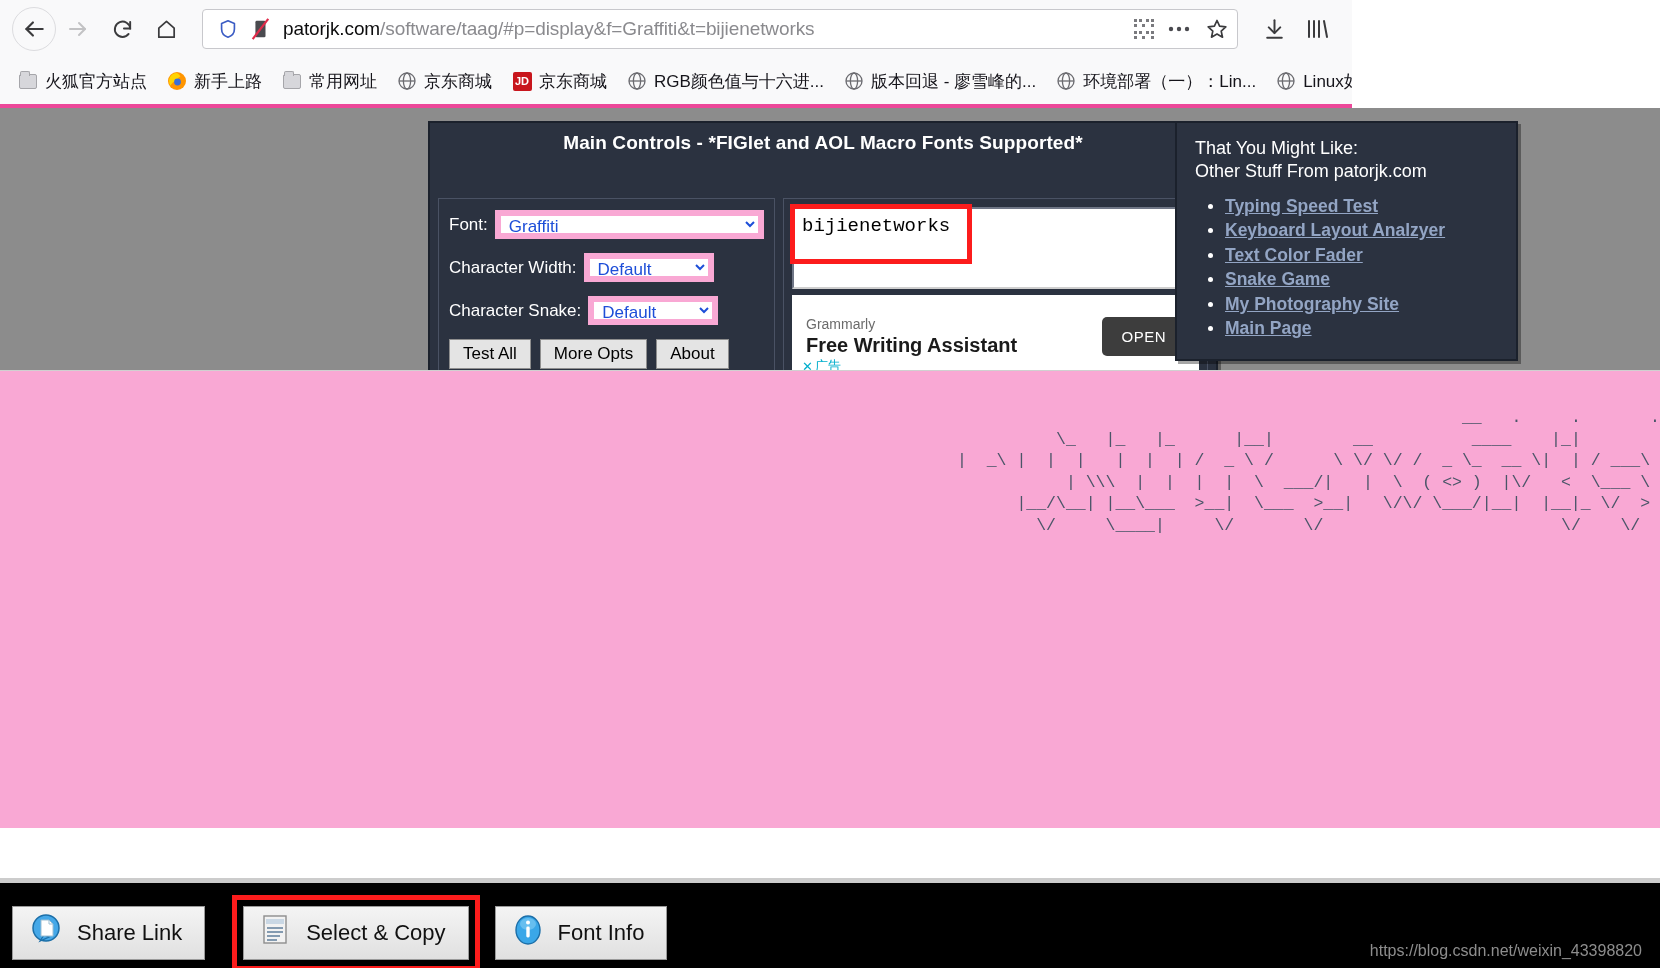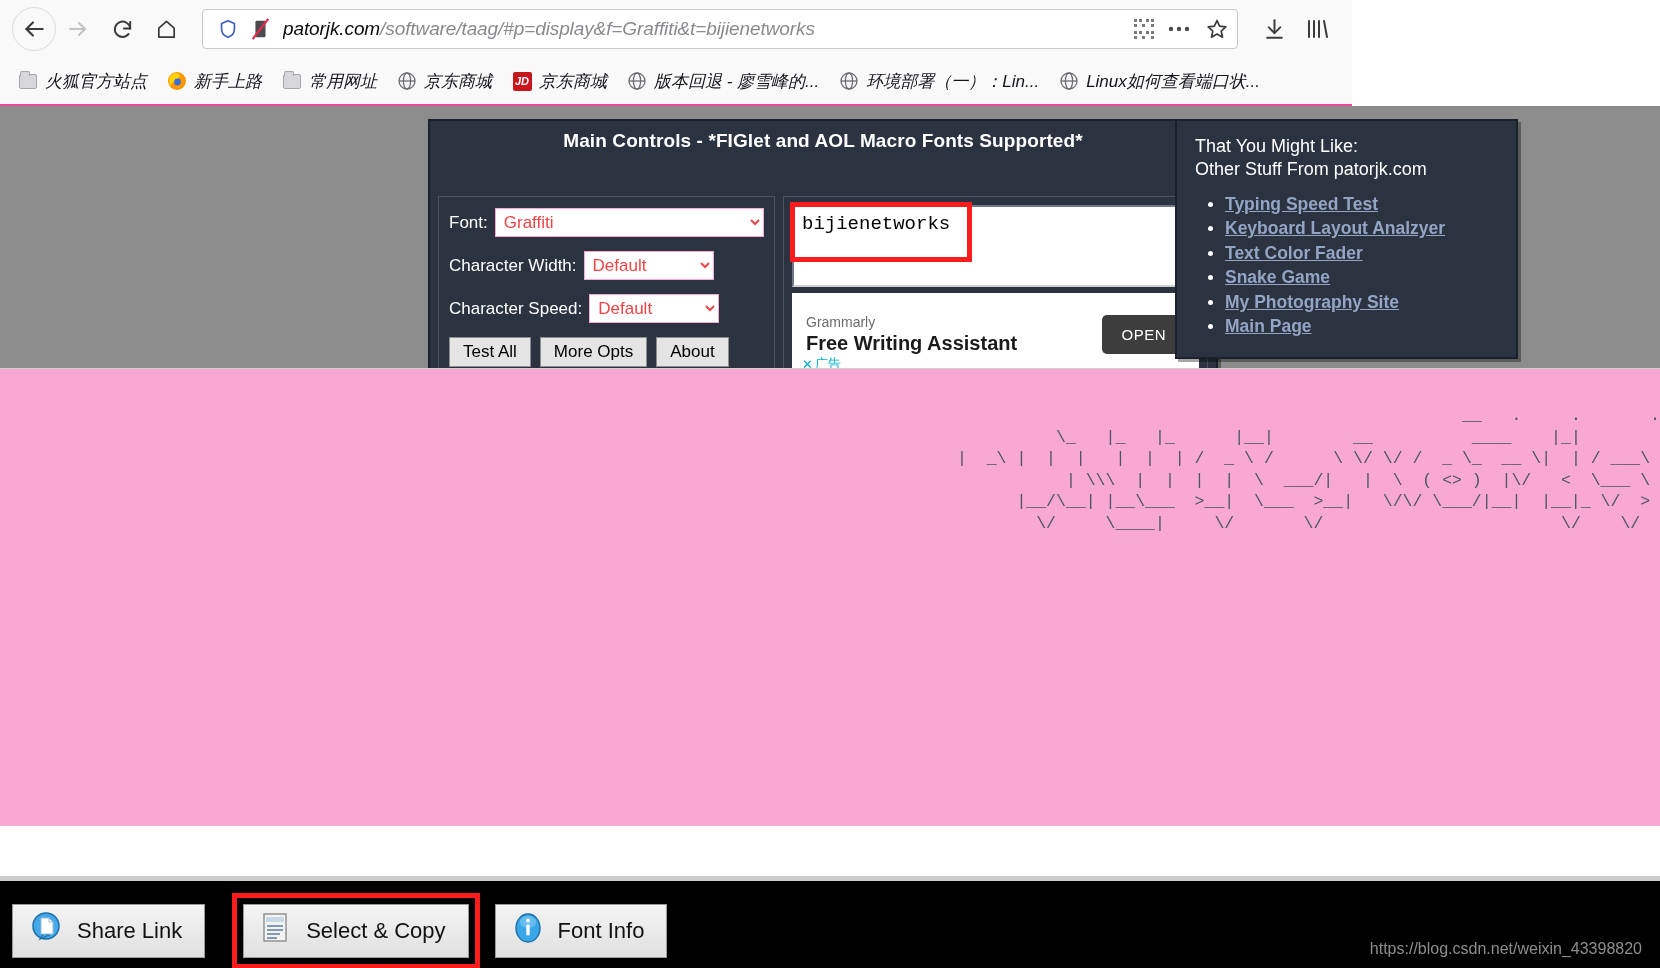--- a/index.html
+++ b/index.html
@@ -8,22 +8,21 @@
     overflow: hidden;
     background: #ffffff;
     font-family: "Liberation Sans", sans-serif;
   }
   * { box-sizing: border-box; }
 
   
   #browser-chrome {
     width: 1352px;
     background: #f9f9fa;
-    border-bottom: 2px solid #ec4899;
-    font-style: italic;
+    border-bottom: 4px solid #ec4899;
   }
   #nav-bar {
     height: 58px;
     display: flex;
     align-items: center;
     padding: 0 12px;
     background: #f9f9fa;
   }
   .nav-btn {
     width: 44px; height: 44px;
@@ -151,23 +150,23 @@
   .ctl-label {
     color: #ffffff;
     font-size: 17px;
     margin-right: 7px;
     white-space: nowrap;
   }
   select.ctl-select {
     font-family: "Liberation Sans", sans-serif;
     font-size: 17px;
     height: 29px;
-    border: 1px solid #f9a8d4;
+    border: 6px solid #f9a8d4;
     background: #ffffff;
-    color: #ef4444;
+    color: #1d4ed8;
     padding: 0 4px;
     border-radius: 0;
   }
   #font-select { flex: 1 1 auto; }
   #btn-row { display: flex; gap: 9px; }
   .mc-btn {
     font-family: "Liberation Sans", sans-serif;
     font-size: 17px;
     background: #e4e4e4;
     border: 1px solid #8e8e8e;
@@ -480,20 +479,30 @@
         <span>京东商城</span>
       </div>
     <div class="bookmark">
         <span class="bm-ico">
           <svg width="20" height="20" viewBox="0 0 20 20" fill="none" stroke="#6b6b70" stroke-width="1.3">
             <circle cx="10" cy="10" r="8"></circle>
             <ellipse cx="10" cy="10" rx="3.6" ry="8"></ellipse>
             <line x1="2" y1="10" x2="18" y2="10"></line>
           </svg>
         </span>
+        <span>RGB颜色值与十六进...</span>
+      </div>
+    <div class="bookmark">
+        <span class="bm-ico">
+          <svg width="20" height="20" viewBox="0 0 20 20" fill="none" stroke="#6b6b70" stroke-width="1.3">
+            <circle cx="10" cy="10" r="8"></circle>
+            <ellipse cx="10" cy="10" rx="3.6" ry="8"></ellipse>
+            <line x1="2" y1="10" x2="18" y2="10"></line>
+          </svg>
+        </span>
         <span>版本回退 - 廖雪峰的...</span>
       </div>
     <div class="bookmark">
         <span class="bm-ico">
           <svg width="20" height="20" viewBox="0 0 20 20" fill="none" stroke="#6b6b70" stroke-width="1.3">
             <circle cx="10" cy="10" r="8"></circle>
             <ellipse cx="10" cy="10" rx="3.6" ry="8"></ellipse>
             <line x1="2" y1="10" x2="18" y2="10"></line>
           </svg>
         </span>
@@ -527,21 +536,21 @@
               <option>Graffiti</option>
             </select>
           </div>
           <div class="ctl-row">
             <span class="ctl-label">Character Width:</span>
             <select class="ctl-select" style="width:130px">
               <option>Default</option>
             </select>
           </div>
           <div class="ctl-row">
-            <span class="ctl-label">Character Speed:</span>
+            <span class="ctl-label">Character Snake:</span>
             <select class="ctl-select" style="width:130px">
               <option>Default</option>
             </select>
           </div>
           <div id="btn-row">
             <button class="mc-btn">Test All</button>
             <button class="mc-btn">More Opts</button>
             <button class="mc-btn">About</button>
           </div>
         </div>

